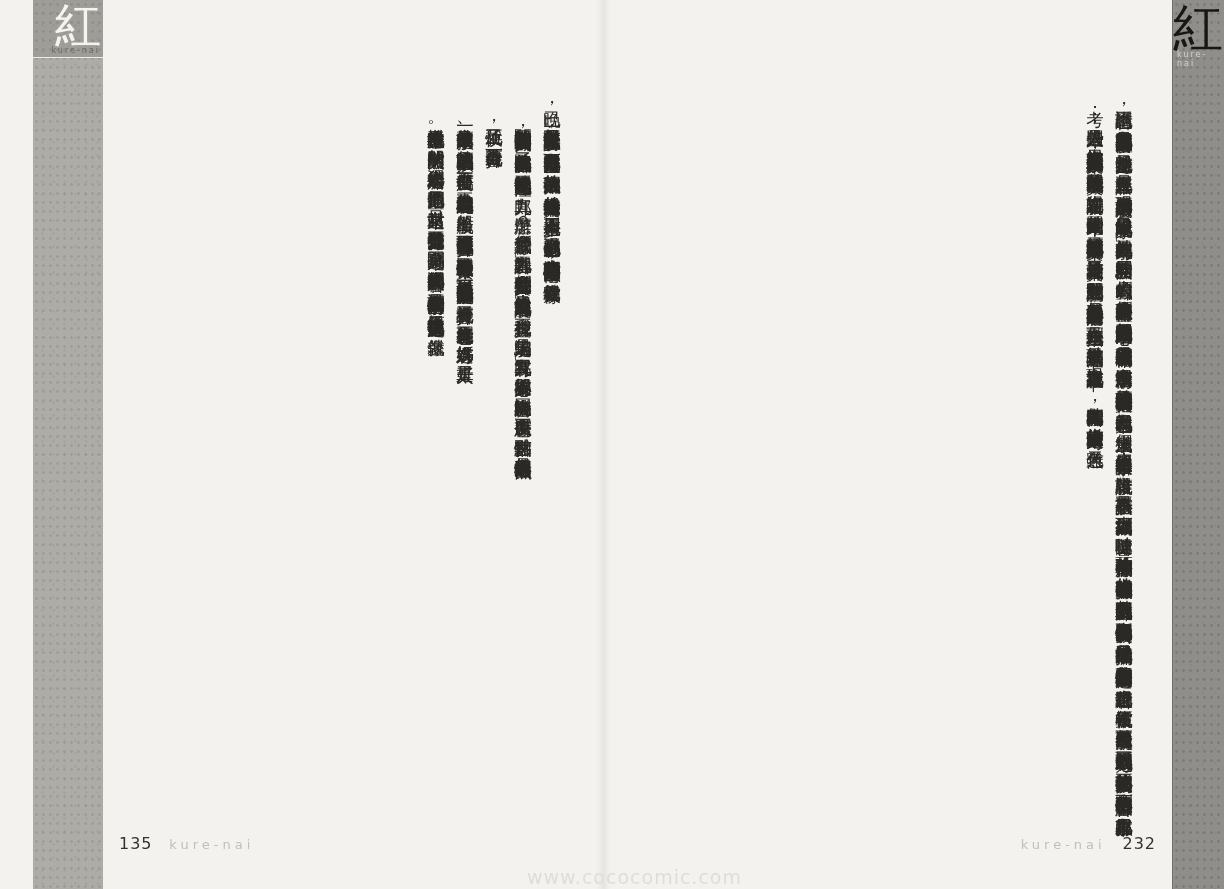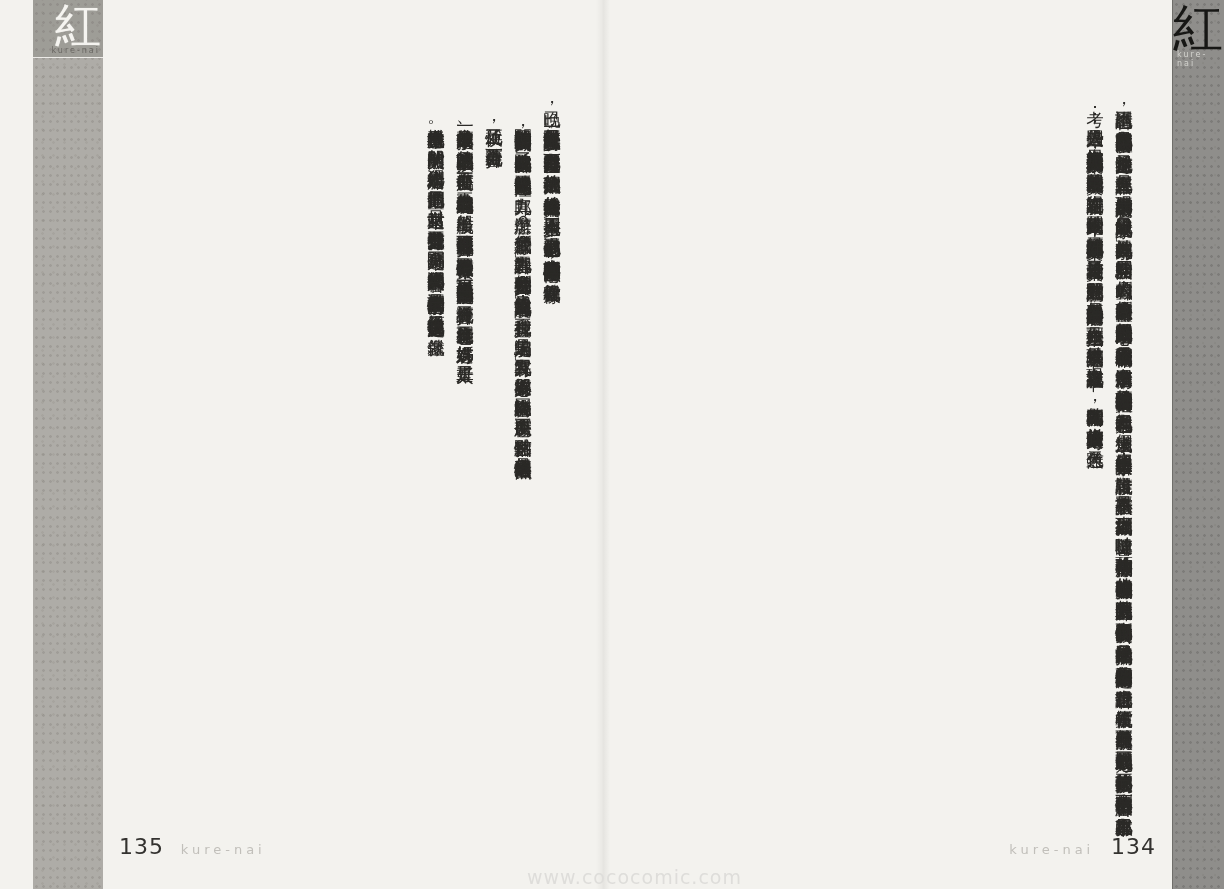--- a/index.html
+++ b/index.html
@@ -71,21 +71,21 @@
     line-height:29px;
     letter-spacing:0.3px;
     color:#2b2a27;
   }
   .vtext p{margin:0;padding:0;}
   .vtext p.indent{text-indent:1em;}
   .text-right-page{right:86px;}
   .text-left-page{right:658px;}
   
   .footer{position:absolute;top:834px;font-size:15px;color:#3b3a37;}
-  .footer .num{font-size:22px;letter-spacing:1px;color:#33322f;}
+  .footer .num{font-size:16px;letter-spacing:1px;color:#33322f;}
   .footer .fbrand{font-size:13px;letter-spacing:4px;color:#c1bfba;}
   .footer-left{left:119px;}
   .footer-right{right:68px;text-align:right;}
   .footer-left .fbrand{margin-left:12px;}
   .footer-right .fbrand{margin-right:12px;}
   
   .watermark{
     position:absolute;left:527px;top:866px;
     font-size:19px;letter-spacing:1px;
     color:#deddda;
@@ -118,16 +118,16 @@
   <p class="indent">會被賣掉的一定是健康的小孩、漂亮的小孩或是聰明的小孩，而自己不屬於任何一種。再加上自己的身體與心靈如此脆弱，等船出航後，在抵達下一個港口前很有可能就會死掉，雖然自己因為自殺很恐怖而不敢實行，可是現在這種無能為力而且無法逃走的狀況一定能殺死自己，終於有機會死掉了，這樣就能再見到爸爸、媽媽還有姊姊，真是太好了。</p>
   <p class="indent">機會出乎意料地提早來臨。船艙的門突然敞開，犯人們紛紛走進船艙，他們把男童踢開，只叫女童站起來。難道要在這裡把男女分開，再分別關起來嗎？從犯人們異常閃爍的眼神來看，或許是要女生們做某些特別的事情。銀子也被歹徒抓住手腕一把拉起身體，就像鑑</p>
 </div>
 
 <div class="footer footer-left">
   <span class="num">135</span>
   <span class="fbrand">kure-nai</span>
 </div>
 <div class="footer footer-right">
   <span class="fbrand">kure-nai</span>
-  <span class="num">134</span>
+  <span class="num">232</span>
 </div>
 
 <div class="watermark">www.cococomic.com</div>
 
 </body></html>

